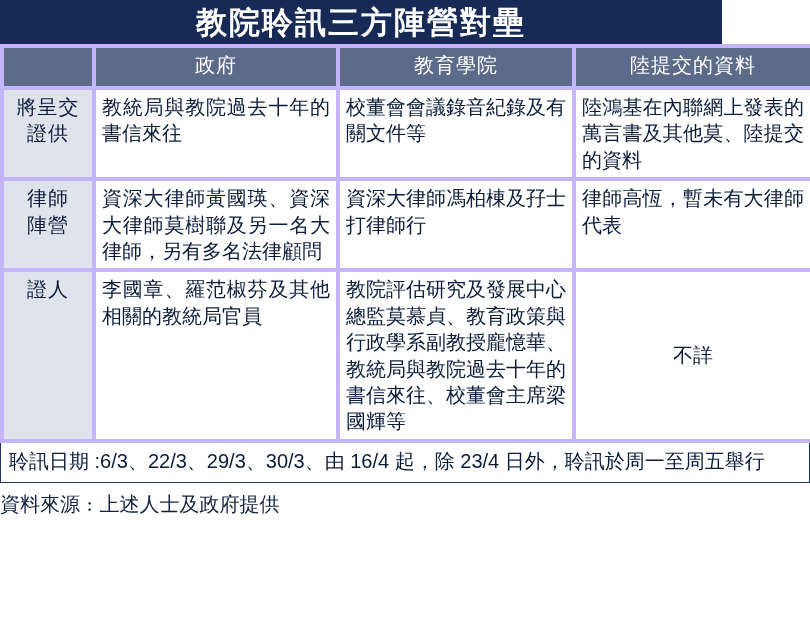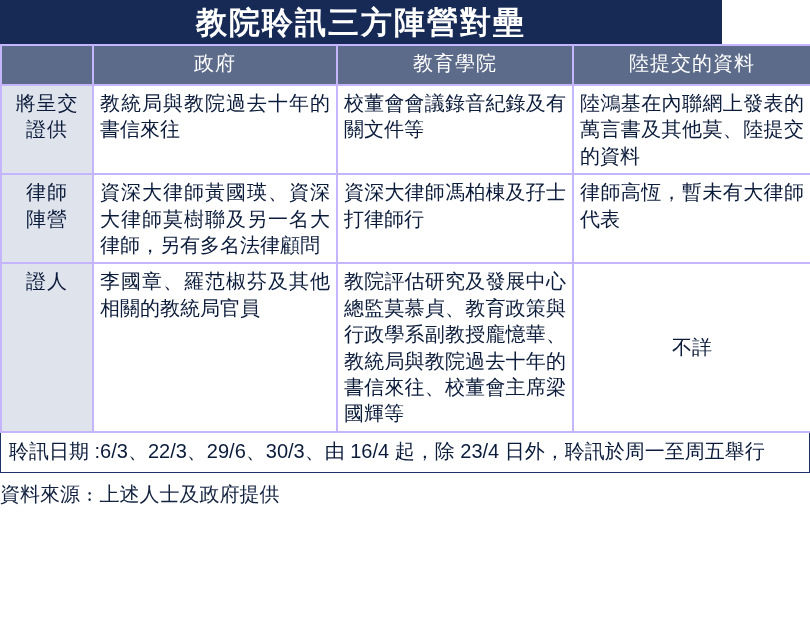--- a/index.html
+++ b/index.html
@@ -43,21 +43,21 @@
     width: 810px;
     border-collapse: collapse;
     table-layout: fixed;
   }
   table.matrix col.c0 { width: 92px; }
   table.matrix col.c1 { width: 244px; }
   table.matrix col.c2 { width: 236px; }
   table.matrix col.c3 { width: 238px; }
 
   table.matrix th, table.matrix td {
-    border: 2px solid #c4b5fd;
+    border: 4px solid #c4b5fd;
     vertical-align: top;
     padding: 4px 6px;
     font-size: 20px;
     line-height: 1.32;
   }
 
   thead th {
     background: #5c6b8a;
     color: #ffffff;
     text-align: center;
@@ -178,17 +178,17 @@
         <td class="cell justify">
             <span class="cell-text">教院評估研究及發展中心總監莫慕貞、教育政策與行政學系副教授龐憶華、教統局與教院過去十年的書信來往、校董會主席梁國輝等</span>
           </td>
         <td class="cell center">
             <span class="cell-text">不詳</span>
           </td>
       </tr>
     </tbody>
   </table>
 
-  <div class="footnote">聆訊日期 :6/3、22/3、29/6、30/3、由 16/4 起，除 23/4 日外，聆訊於周一至周五舉行</div>
+  <div class="footnote">聆訊日期 :6/3、22/3、29/3、30/3、由 16/4 起，除 23/4 日外，聆訊於周一至周五舉行</div>
 
   <div class="source">資料來源 : 上述人士及政府提供</div>
 
 </div>
 
 </body></html>

